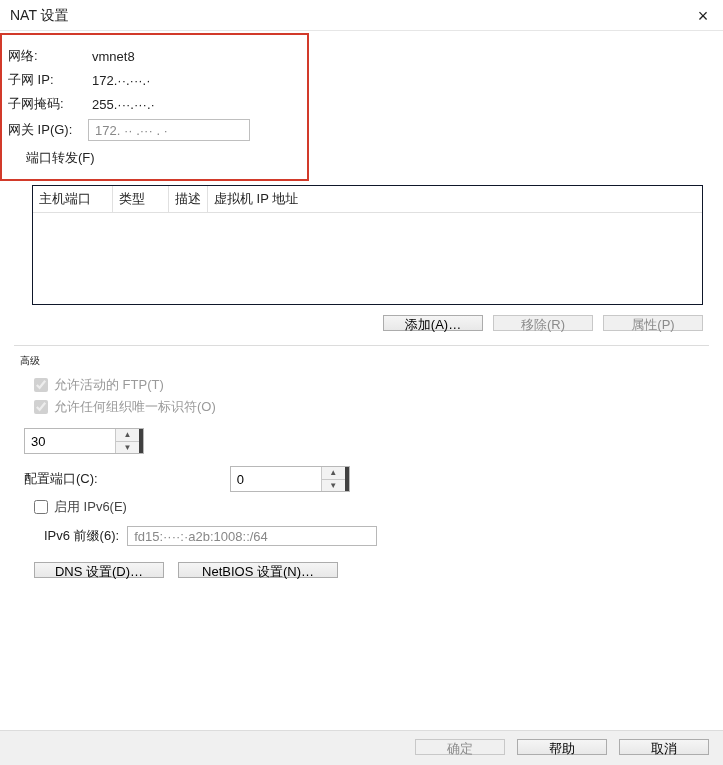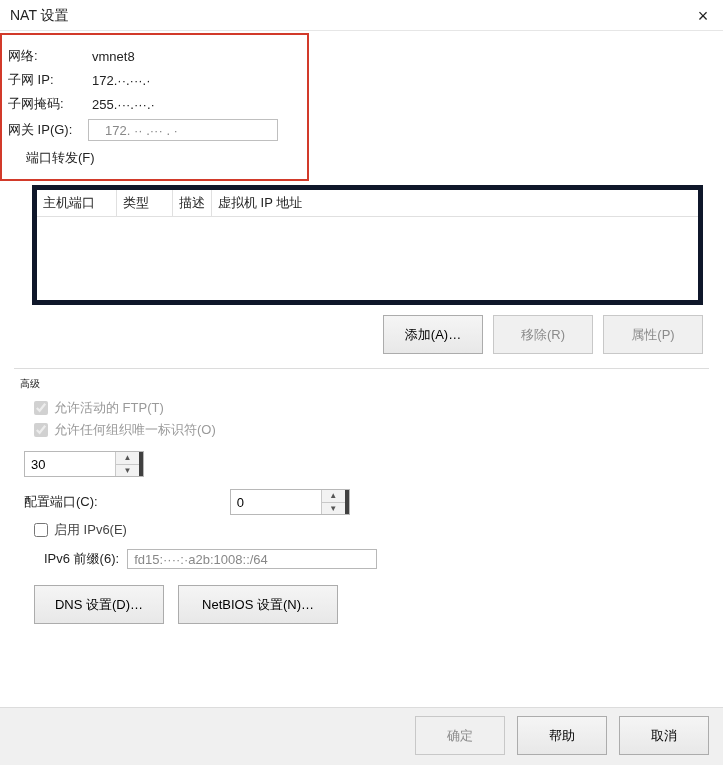--- a/index.html
+++ b/index.html
@@ -38,30 +38,30 @@
     display: flex;
     align-items: center;
     margin: 6px 0;
   }
   .info-label { min-width: 80px; }
   .info-val { padding-left: 4px; }
   .gw-input {
     height: 22px;
     border: 1px solid #bfbfbf;
     background: #fff;
-    padding: 0 16px;
+    padding: 0 6px;
     font-family: inherit;
     font-size: 13px;
     color: #888;
-    width: 190px;
+    width: 162px;
   }
   .section-label { margin: 8px 0 4px 18px; }
   .table-wrap {
     margin: 0 6px 0 18px;
-    border: 5px solid #0f172a;
+    border: 1px solid #0f172a;
     height: 120px;
     background: #fff;
   }
   .thead {
     display: flex;
     border-bottom: 1px solid #e0e0e0;
     font-size: 13px;
     color: #222;
   }
   .thead > div {
@@ -71,21 +71,21 @@
   }
   .thead > div:last-child { border-right: none; flex: 1; }
   .btn-row {
     display: flex;
     justify-content: flex-end;
     gap: 10px;
     margin: 10px 6px 0 0;
   }
   .btn {
     min-width: 100px;
-    height: 39px;
+    height: 16px;
     border: 1px solid #acacac;
     background: linear-gradient(#f5f5f5, #e8e8e8);
     font-family: inherit;
     font-size: 13px;
     padding: 0 10px;
     cursor: default;
   }
   .btn:disabled {
     color: #8b8b8b;
     background: #f0f0f0;

